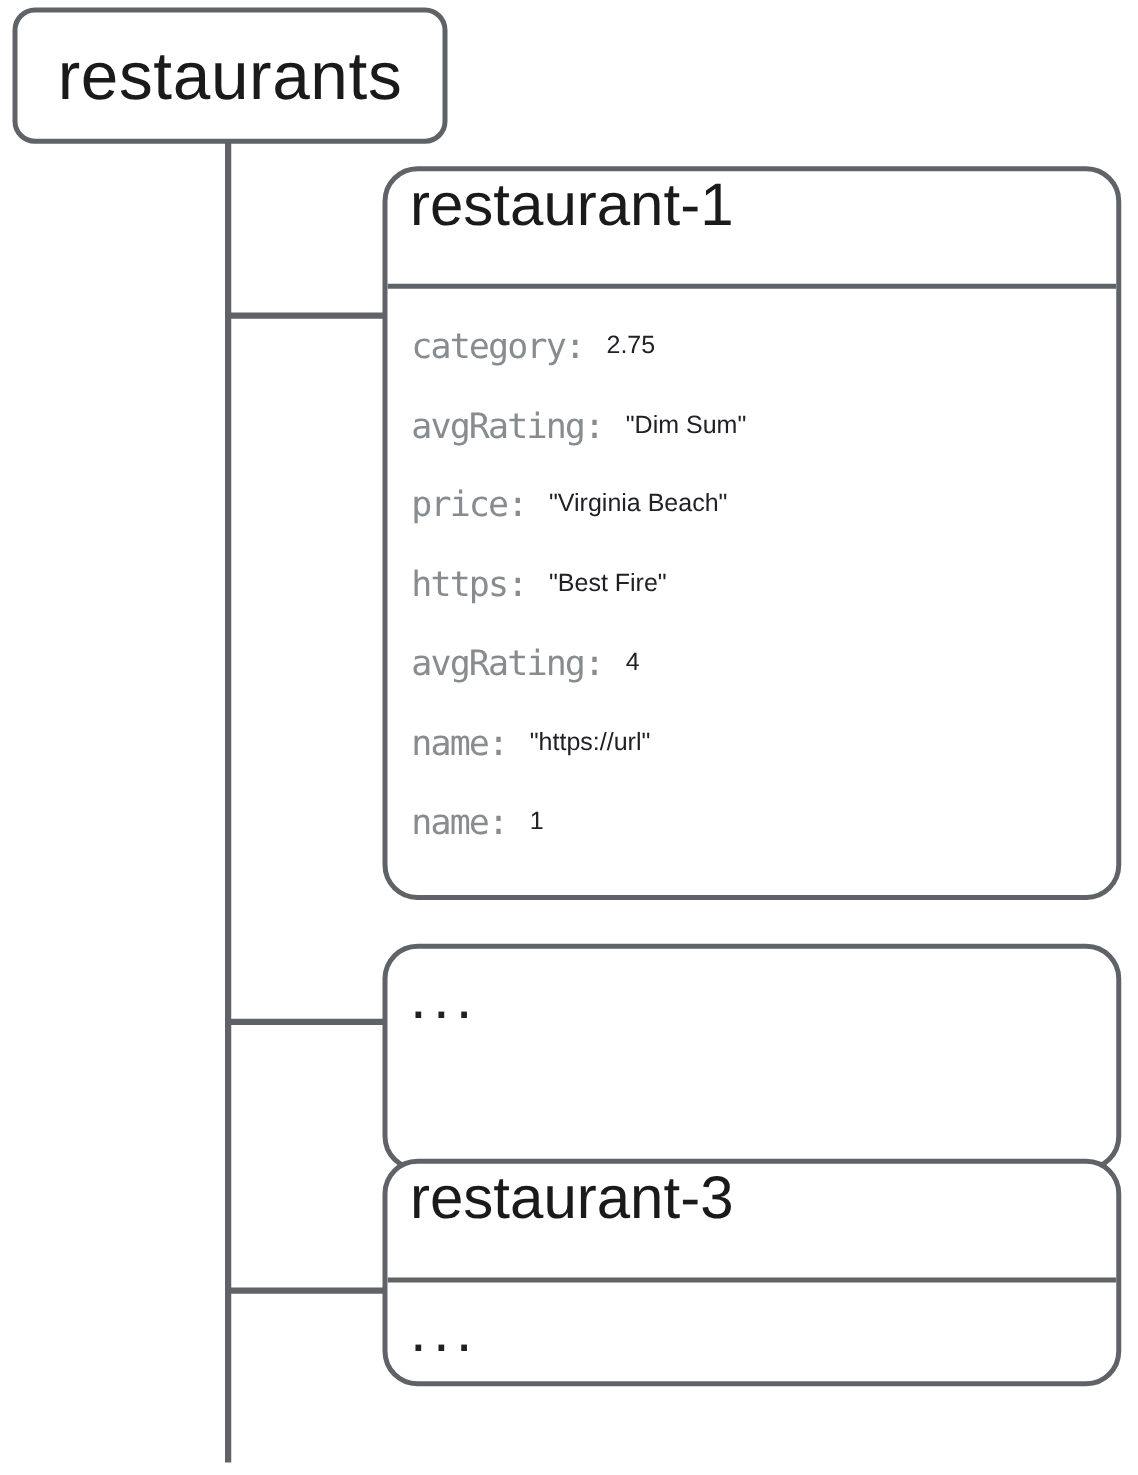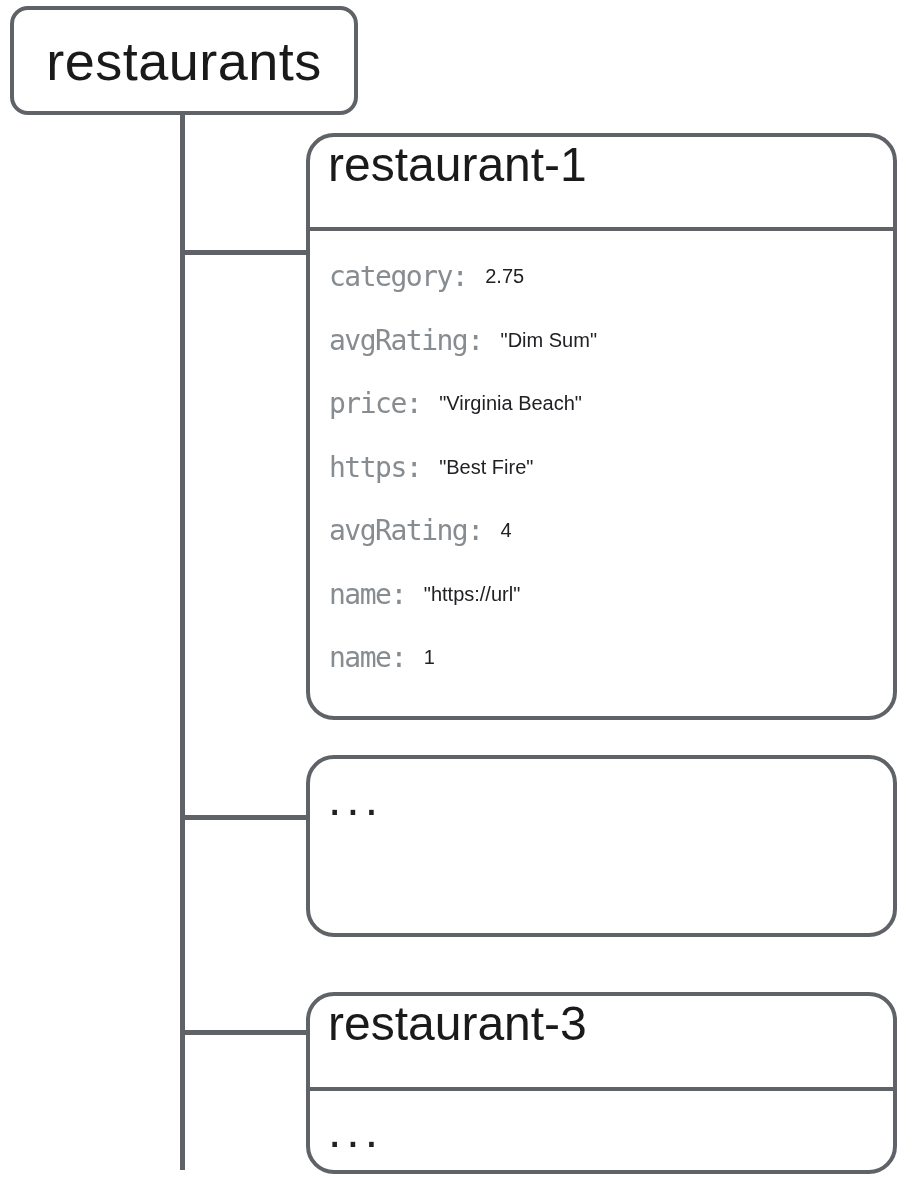--- a/index.html
+++ b/index.html
@@ -63,21 +63,21 @@
     left: 306px;
     width: 591px;
     box-sizing: border-box;
     border: 4px solid #5f6368;
     border-radius: 28px;
     background: #ffffff;
     overflow: hidden;
   }
   .card.card1 { top: 133px; height: 587px; }
   .card.card2 { top: 755px; height: 182px; }
-  .card.card3 { top: 992px; height: 182px; }
+  .card.card3 { top: 927px; height: 182px; }
 
   .card-header {
     height: 90px;
     border-bottom: 4px solid #5f6368;
     display: flex;
     align-items: flex-start;
     padding-left: 18px;
   }
   .card2 .card-header, .card3 .card-header { height: 91px; }
   .card-title {

